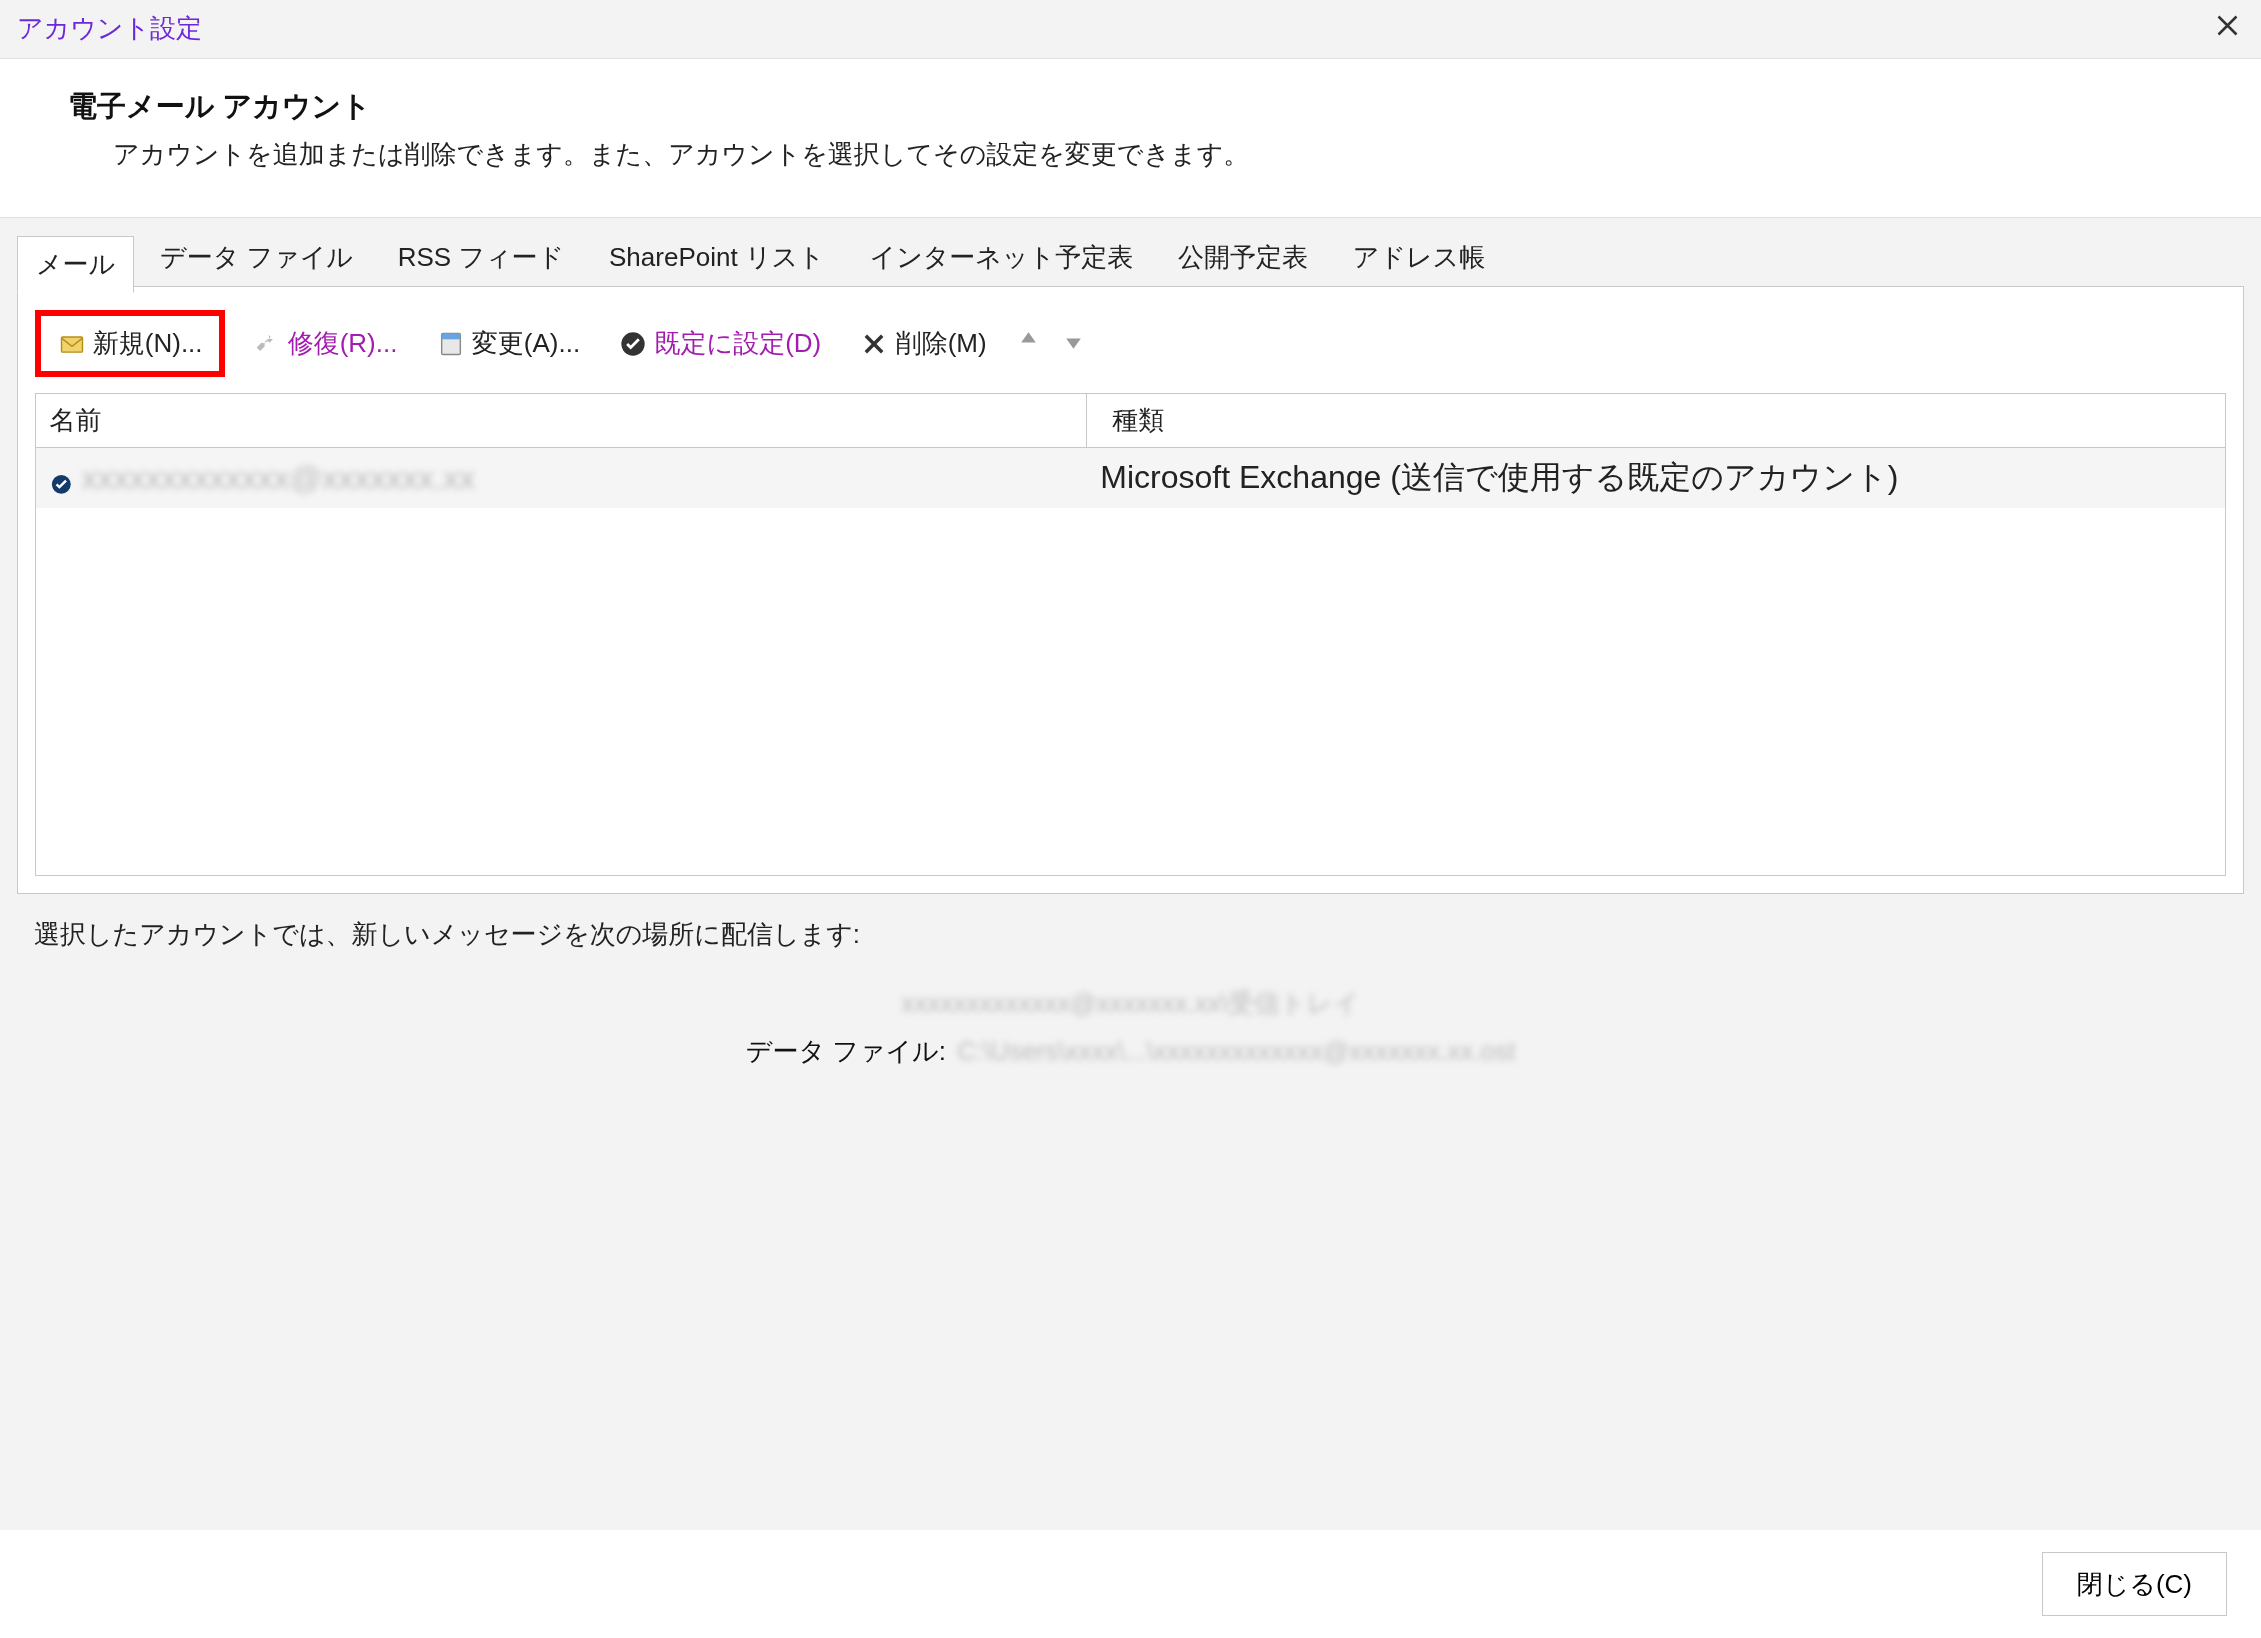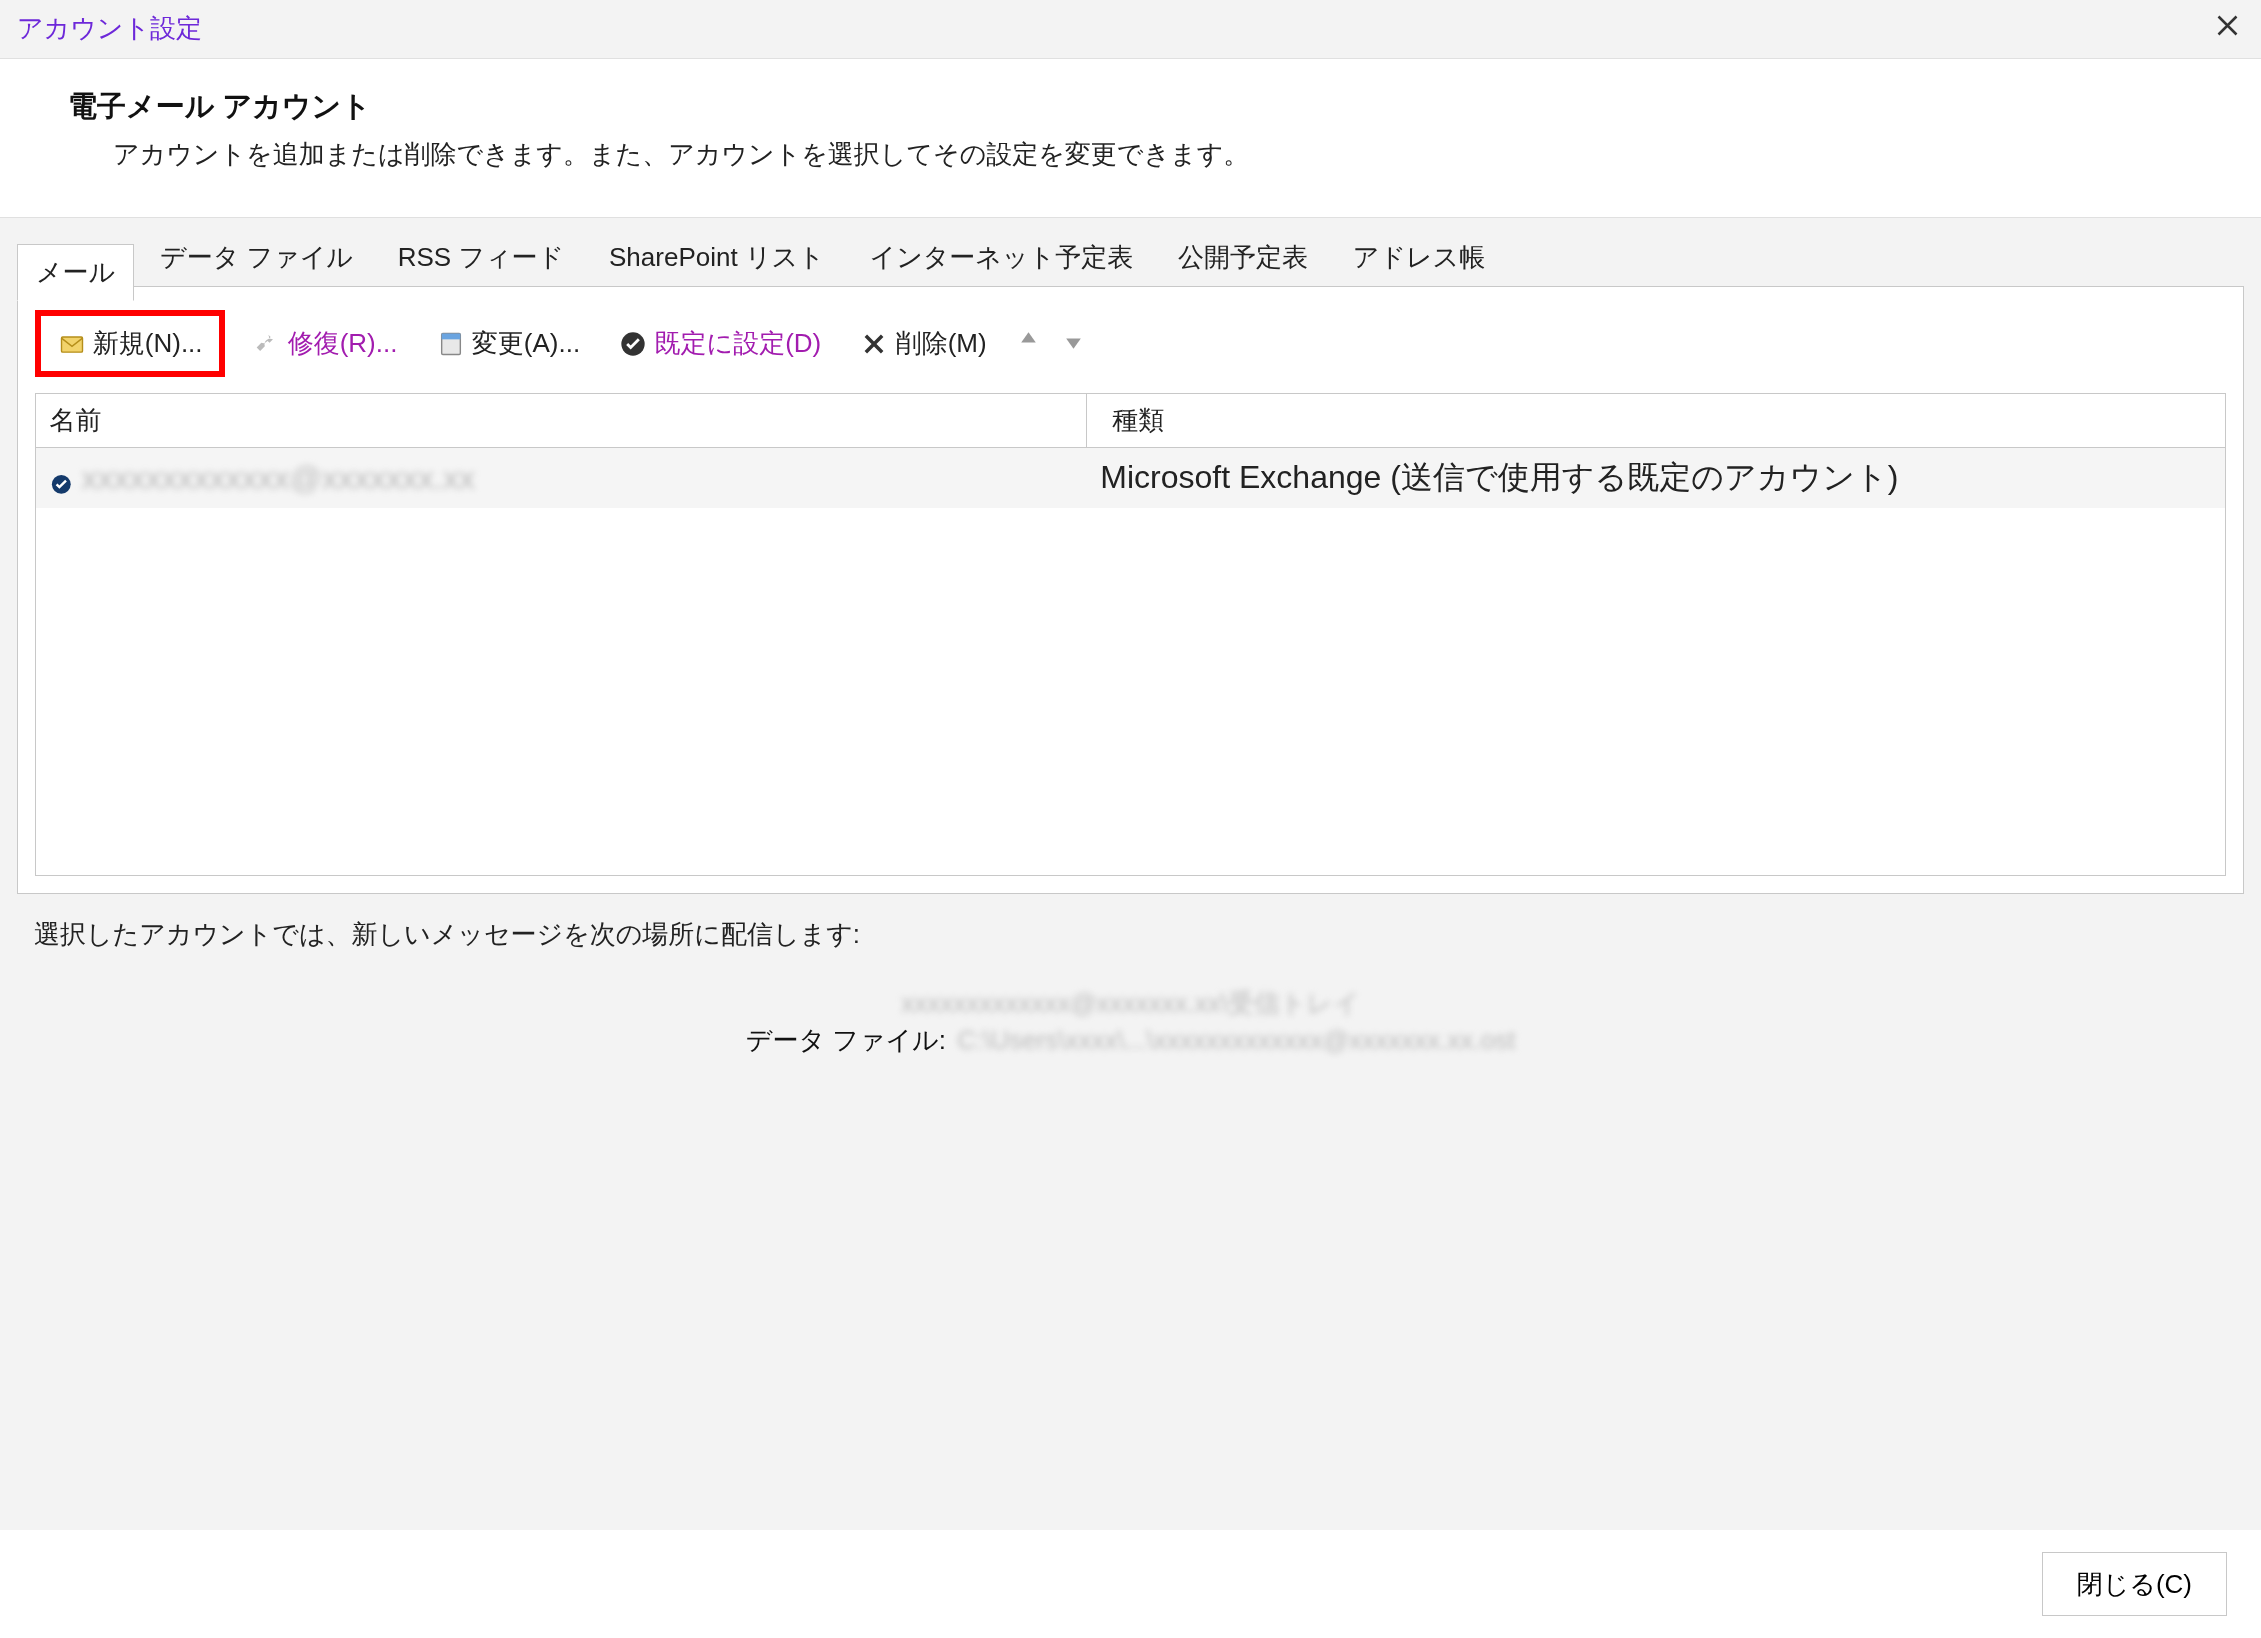--- a/index.html
+++ b/index.html
@@ -24,21 +24,21 @@
     .header-title { font-weight: 700; font-size: 29px; color: #111; margin-bottom: 10.2px; }
     .header-desc { font-size: 26px; color: #222; margin-left: 45px; }
     .content { flex: 1; background: #f3f3f3; padding: 0; }
     .tabs { display: flex; gap: 6.8px; padding: 11.3px 17px 0 17px; }
     .tab {
       padding: 10.2px 18px; font-size: 26px; color: #222; cursor: pointer;
       border: 1.7px solid transparent; border-bottom: none;
     }
     .tab.active {
       background: #fff; border-color: #c8c8c8; border-bottom: 1.7px solid #fff;
-      position: relative; top: 15px;
+      position: relative; top: 7px;
     }
     .tab-body { background: #fff; margin: 0 17px; border: 1.7px solid #c8c8c8; padding: 11.3px 0 0 0; }
     .toolbar {
       display: flex; align-items: center; gap: 16px; padding: 11.3px 17px 16px 17px;
     }
     .tool-btn {
       display: flex; align-items: center; gap: 6.8px; padding: 5.7px 11.3px;
       font-size: 26px; color: #222; cursor: pointer;
     }
     .tool-btn.disabled { color: #a21caf; }
@@ -54,21 +54,21 @@
     .th2 { flex: 1; }
     .trow { display: flex; background: #f5f5f5; }
     .td { padding: 8px 13.6px; font-size: 32px; display: flex; align-items: center; gap: 8px; }
     .td1 { width: 48%; }
     .td2 { flex: 1; color: #222; }
     .blur-text { color: #bbb; filter: blur(3.4px); user-select: none; }
     .check-icon { width: 24px; height: 24px; }
     .table-empty { height: 367px; background: #fff; }
     .delivery-area { padding: 22.6px 34px; font-size: 26px; color: #222; }
     .delivery-caption { margin-bottom: 34px; }
-    .delivery-row { display: flex; align-items: center; justify-content: center; gap: 11.3px; margin-bottom: 2px; }
+    .delivery-row { display: flex; align-items: center; justify-content: center; gap: 11.3px; margin-bottom: 13px; }
     .delivery-label { color: #111; }
     .footer { display: flex; justify-content: flex-end; padding: 22.6px 34px; }
     .close-dialog-btn {
       background: #fff; border: 1.7px solid #c8c8c8; padding: 13.6px 34px;
       font-size: 26px; cursor: pointer;
     }
   </style>
 </head>
 <body>
 

